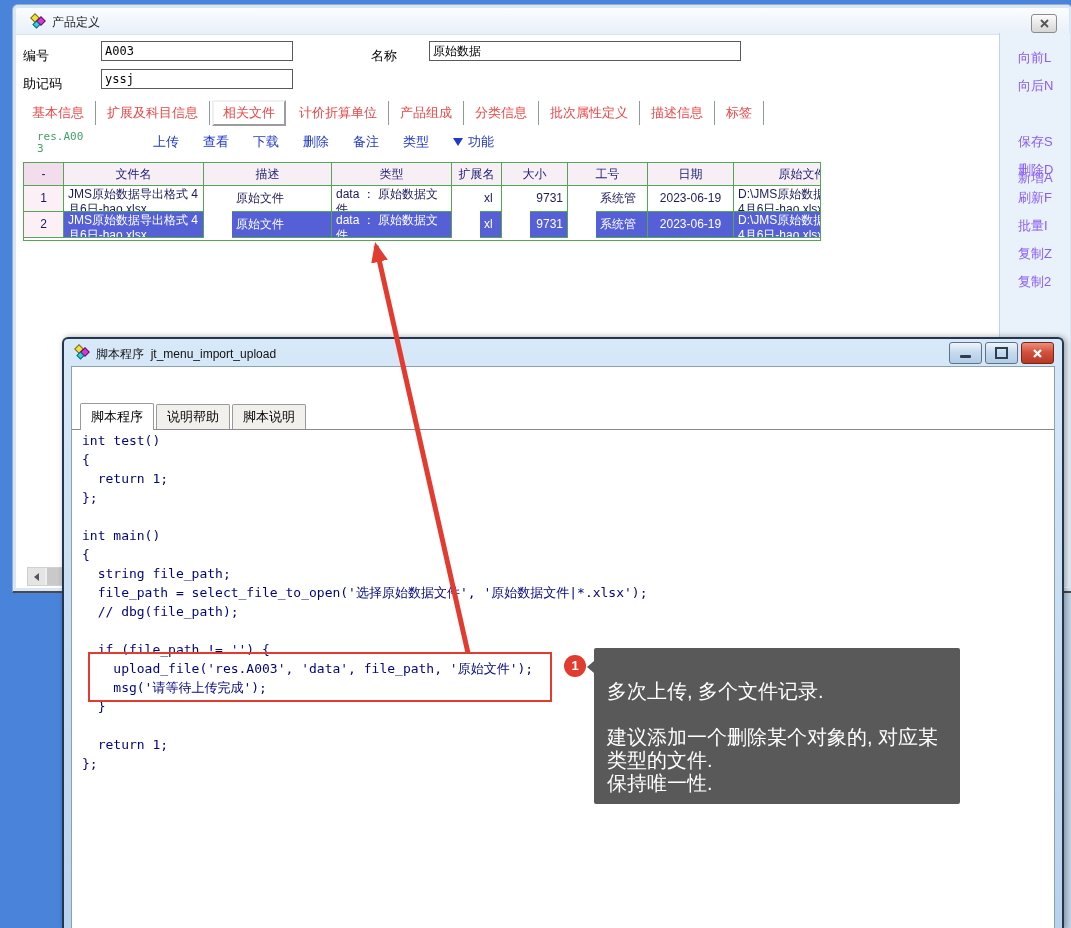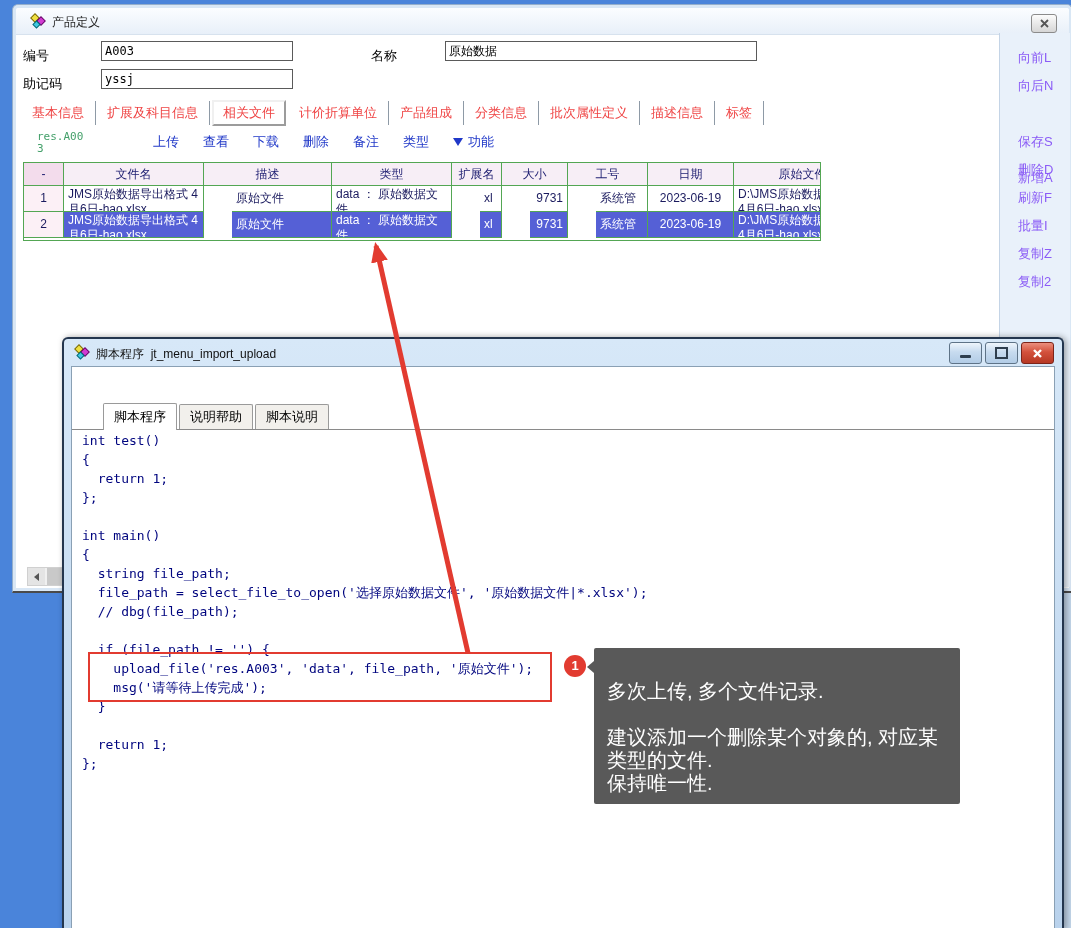--- a/index.html
+++ b/index.html
@@ -71,21 +71,21 @@
   .glyph-min{width:11px;height:3px;background:#2e3e4e;border-radius:1px;margin-top:7px;}
   .glyph-max{width:9px;height:8px;border:2px solid #2e3e4e;background:transparent;}
   .w2-content{position:absolute;left:7px;right:7px;top:27px;bottom:0;background:#fff;
         border:1px solid #8aa0b4;border-bottom:none;overflow:hidden;}
   .w2-toolbar{position:absolute;left:20px;top:10px;display:flex;gap:30px;align-items:center;}
   .gap-before{margin-left:104px;}
   .w2-tabs{position:absolute;left:0;right:0;top:38px;height:24px;display:flex;align-items:flex-end;
         padding-left:8px;border-bottom:1px solid #8a8a8a;}
   .w2-tab{font-size:13px;color:#000;background:#f2f0ec;border:1px solid #9a9a9a;border-bottom:none;
         padding:3px 10px;margin-right:2px;border-radius:2px 2px 0 0;}
-  .w2-tab.active{background:#fff;position:relative;top:1px;padding:4px 10px;font-weight:normal;margin-left:23px;}
+  .w2-tab.active{background:#fff;position:relative;top:1px;padding:4px 10px;font-weight:normal;}
   .code-pre{position:absolute;left:10px;top:64px;margin:0;font-family:"DejaVu Sans Mono",monospace;
         font-size:13px;line-height:19px;color:#00057f;white-space:pre;}
 
   
   .arrow-svg{position:absolute;left:0;top:0;width:1071px;height:928px;z-index:50;pointer-events:none;}
   .red-box{position:absolute;left:88px;top:652px;width:460px;height:46px;border:2px solid #e23b30;z-index:40;}
   .note-badge{position:absolute;left:564px;top:655px;width:22px;height:22px;border-radius:50%;
         background:#e23b30;color:#fff;font-size:13px;font-weight:bold;text-align:center;line-height:22px;z-index:60;}
   .note-box{position:absolute;left:594px;top:648px;width:340px;background:#595959;color:#fff;
         font-size:20px;line-height:23px;padding:9px 13px;border-radius:2px;white-space:pre-line;z-index:60;}
@@ -109,21 +109,21 @@
       <div class="w1-close">
         <svg width="9" height="9" viewBox="0 0 9 9">
             <path d="M1,1 L8,8 M8,1 L1,8" stroke="#555" stroke-width="1.8"></path>
           </svg>
       </div>
     </div>
 
     <span class="field-label" style="left:10px;top:42px;">编号</span>
     <input class="field-input" style="left: 88px; top: 36px; width: 184px;" value="A003">
     <span class="field-label" style="left:358px;top:42px;">名称</span>
-    <input class="field-input" style="left: 432px; top: 36px; width: 304px;" value="原始数据">
+    <input class="field-input" style="left: 416px; top: 36px; width: 304px;" value="原始数据">
     <span class="field-label" style="left:10px;top:70px;">助记码</span>
     <input class="field-input" style="left: 88px; top: 64px; width: 184px;" value="yssj">
 
     <div class="w1-tabs">
       <span class="w1-tab">基本信息</span>
       <span class="w1-tab">扩展及科目信息</span>
       <span class="w1-tab active">相关文件</span>
       <span class="w1-tab">计价折算单位</span>
       <span class="w1-tab">产品组成</span>
       <span class="w1-tab">分类信息</span>

